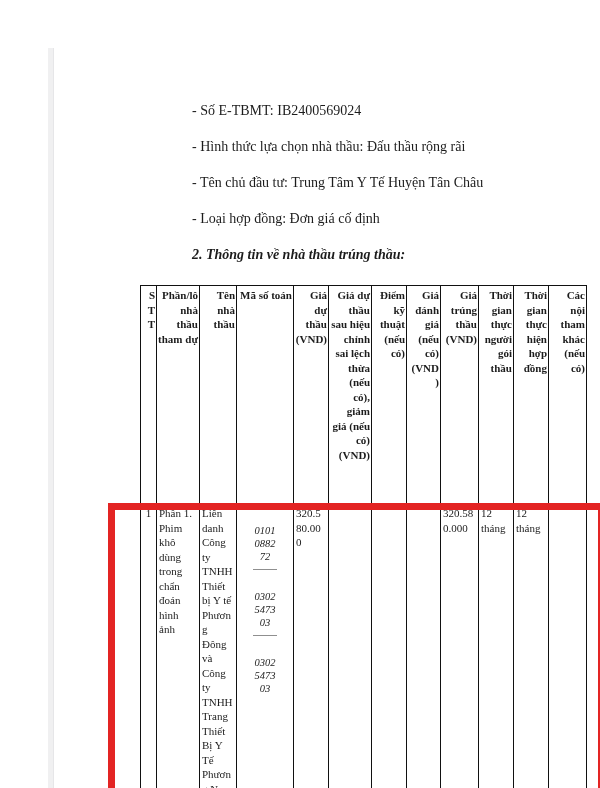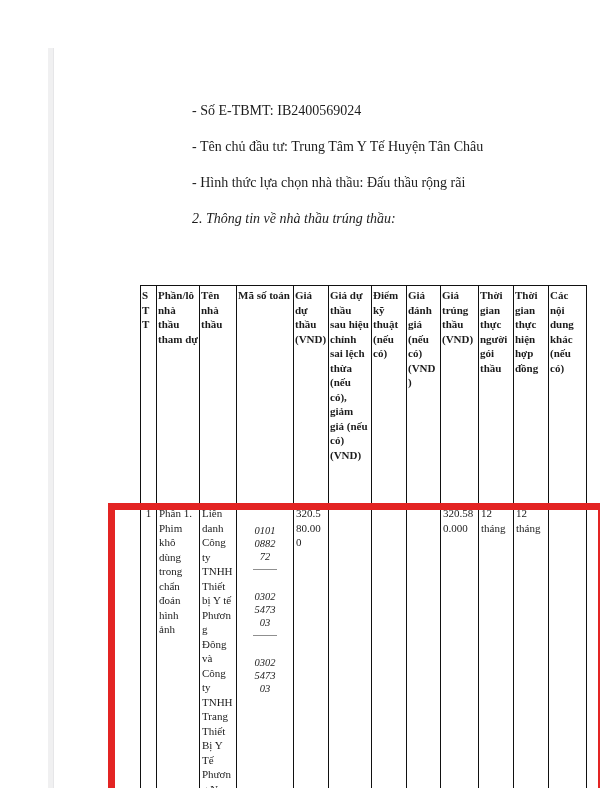--- a/index.html
+++ b/index.html
@@ -19,39 +19,39 @@
   .page-edge.right { right: 0; border-left: 1px solid #e6e6e8; }
   .page-bottom-line { position: absolute; left: 0; top: 783px; width: 600px; height: 3px; background: #d9dadc; }
   .page-bottom-gap  { position: absolute; left: 0; top: 786px; width: 600px; height: 2px; background: #f1f1f2; }
 
   .doc-text {
     position: absolute; left: 88px; top: 37px; width: 460px;
     font-size: 14px; line-height: 20px;
   }
   .doc-text p { text-indent: 40px; }
   .section-heading {
-    font-weight: normal; font-style: italic; text-indent: 40px;
+    font-weight: bold; font-style: italic; text-indent: 40px;
     font-size: 14px; line-height: 19px;
   }
 
   table.bid-table {
     position: absolute; left: 92px; top: 237px;
     border-collapse: collapse; table-layout: fixed;
     width: 446px;
     background: #fff;
   }
   .bid-table th, .bid-table td {
     border: 1px solid #111;
     vertical-align: top;
     font-size: 11px; line-height: 14.5px;
     overflow-wrap: break-word; word-wrap: break-word;
     overflow: hidden;
   }
   .bid-table th {
-    font-weight: bold; text-align: left; padding: 2px 1px;
+    font-weight: bold; text-align: right; padding: 2px 1px;
     height: 218px;
   }
   .bid-table td { padding: 2px 2px; height: 295px; }
   td.c-center { text-align: center; }
   td.num { word-break: break-all; }
   td.tax-cell { padding: 0; font-style: italic; }
   .tax-id {
     font-size: 10.5px; line-height: 13px; text-align: center;
     padding: 4px 1px 6px 1px;
   }
@@ -72,22 +72,23 @@
   }
 </style>
 </head>
 <body>
 
 <div class="page-edge left"></div>
 <div class="page-edge right"></div>
 
 <div class="doc-text">
   <p>- Số E-TBMT: IB2400569024</p>
+  <p>- Hình thức lựa chọn nhà thầu: Đấu thầu rộng rãi</p>
   <p>- Tên chủ đầu tư: Trung Tâm Y Tế Huyện Tân Châu</p>
-  <p>- Hình thức lựa chọn nhà thầu: Đấu thầu rộng rãi</p>
+  <p>- Loại hợp đồng: Đơn giá cố định</p>
   <div class="section-heading">2. Thông tin về nhà thầu trúng thầu:</div>
 </div>
 
 <table class="bid-table">
   <colgroup>
     <col style="width:16px">
       <col style="width:43px">
       <col style="width:37px">
     <col style="width:57px">
       <col style="width:35px">
@@ -105,21 +106,21 @@
     <th>Phần/lô nhà thầu tham dự</th>
     <th>Tên nhà thầu</th>
     <th>Mã số toán</th>
     <th>Giá dự thầu (VND)</th>
     <th>Giá dự thầu sau hiệu chỉnh sai lệch thừa (nếu có), giảm giá (nếu có) (VND)</th>
     <th>Điểm kỹ thuật (nếu có)</th>
     <th>Giá đánh giá (nếu có) (VND)</th>
     <th>Giá trúng thầu (VND)</th>
     <th>Thời gian thực người gói thầu</th>
     <th>Thời gian thực hiện hợp đồng</th>
-    <th>Các nội dung khác (nếu có)</th>
+    <th>Các nội tham khác (nếu có)</th>
   </tr>
   <tr>
     <td class="c-center">1</td>
     <td>Phần 1. Phim khô dùng trong chẩn đoán hình ảnh</td>
     <td>Liên danh Công ty TNHH Thiết bị Y tế Phương Đông và Công ty TNHH Trang Thiết Bị Y Tế Phương Nam</td>
     <td class="tax-cell">
       <div class="tax-id with-rule">0101088272</div>
       <div class="tax-id with-rule">0302547303</div>
       <div class="tax-id">0302547303</div>
     </td>

